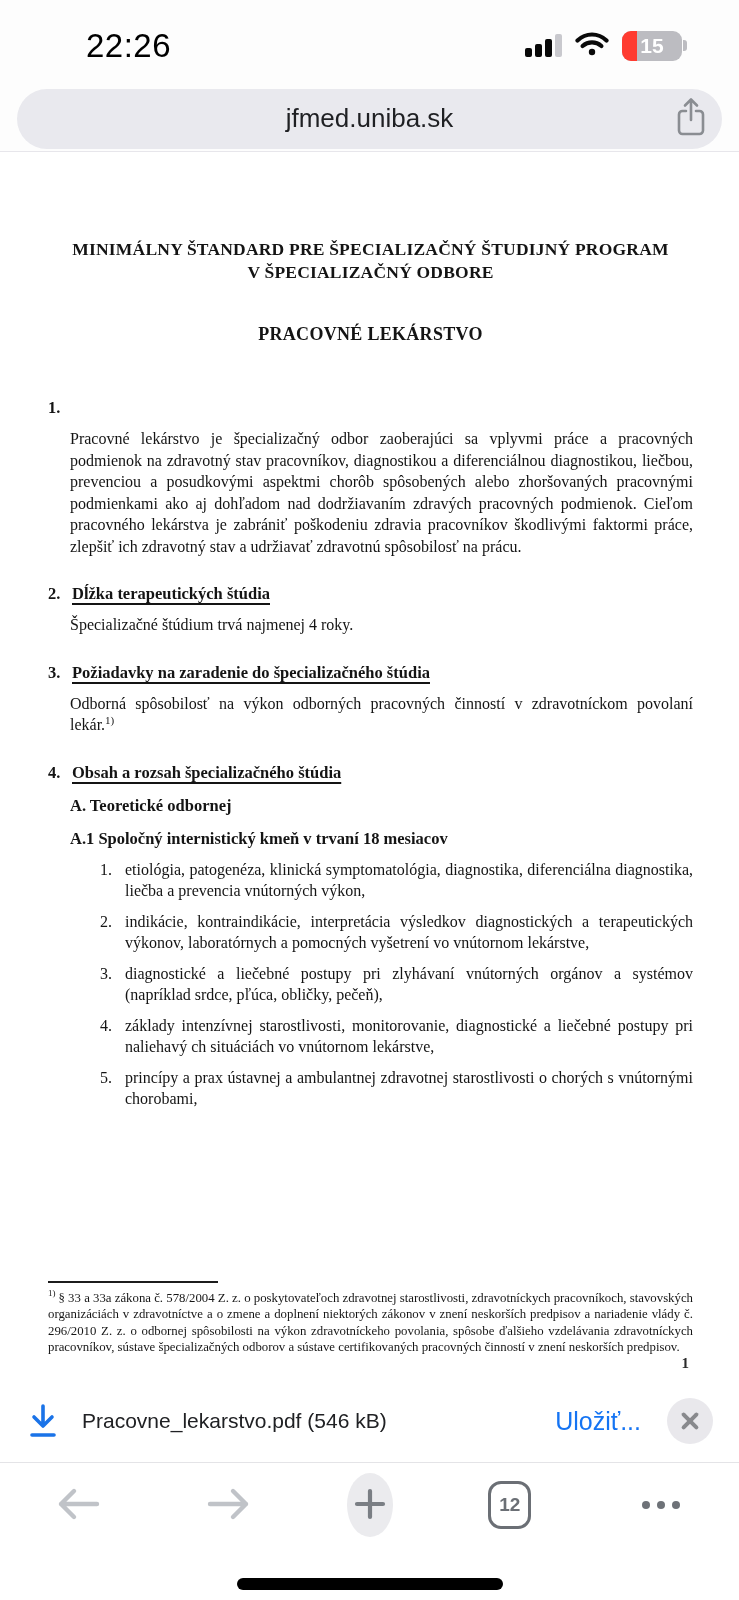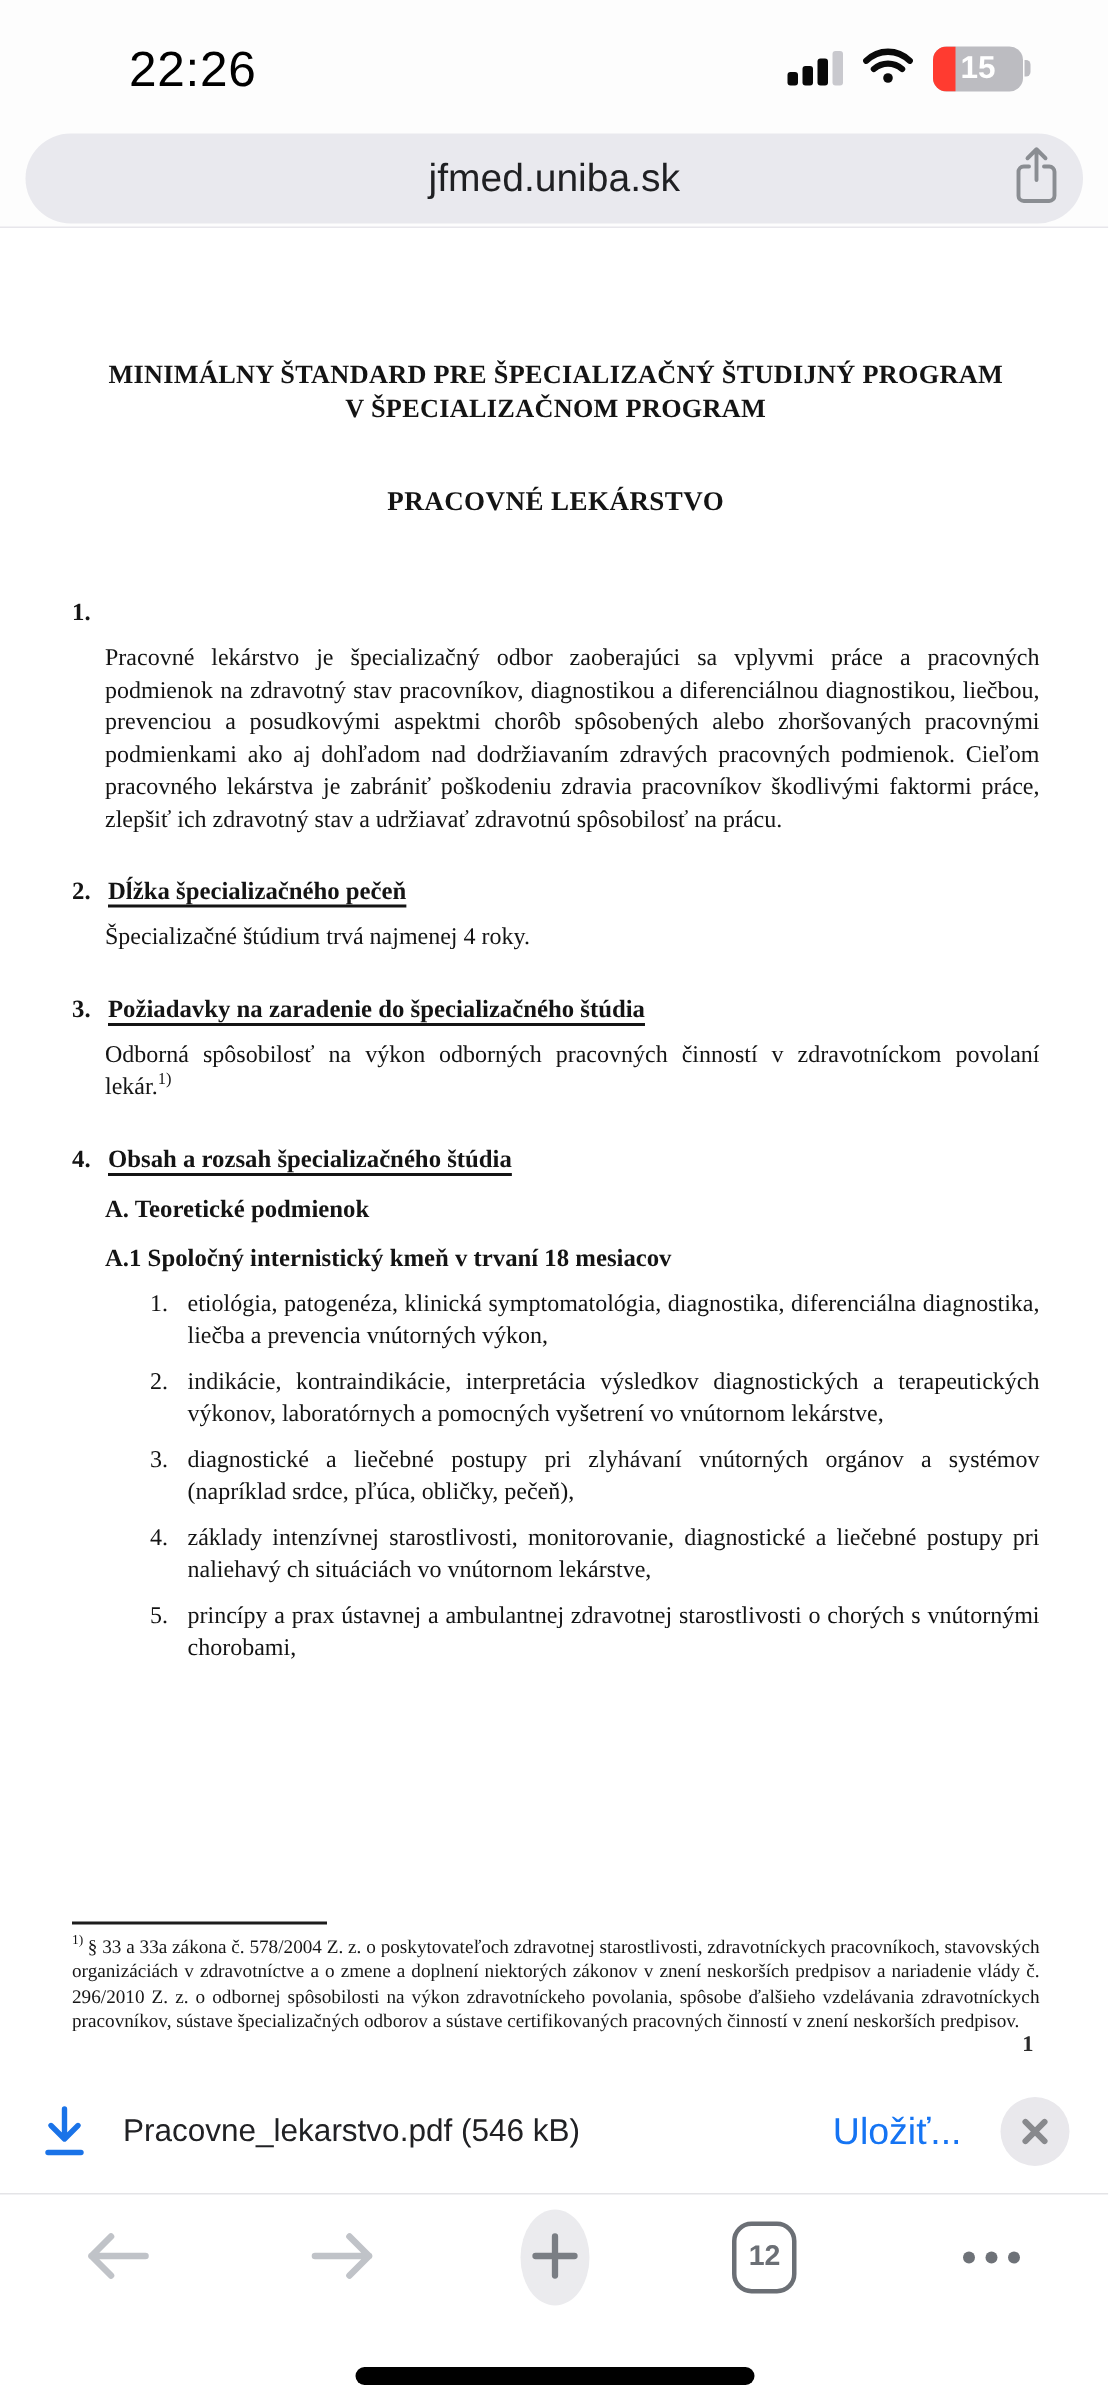--- a/index.html
+++ b/index.html
@@ -126,53 +126,53 @@
       </button>
     </div>
   </div>
 
   <div class="viewer">
     <div class="viewer-top-band"></div>
 
     <div class="pdf-page">
       <div class="doc-title">
         <div>MINIMÁLNY ŠTANDARD PRE ŠPECIALIZAČNÝ ŠTUDIJNÝ PROGRAM</div>
-        <div>V ŠPECIALIZAČNOM PROGRAM</div>
+        <div>V ŠPECIALIZAČNÝ ODBORE</div>
       </div>
       <div class="doc-subtitle">PRACOVNÉ LEKÁRSTVO</div>
 
       <div class="section first-section">
         <div class="section-head">
           <span class="num">1.</span>
         </div>
         <div class="section-body">Pracovné lekárstvo je špecializačný odbor zaoberajúci sa vplyvmi práce a pracovných podmienok na zdravotný stav pracovníkov, diagnostikou a diferenciálnou diagnostikou, liečbou, prevenciou a posudkovými aspektmi chorôb spôsobených alebo zhoršovaných pracovnými podmienkami ako aj dohľadom nad dodržiavaním zdravých pracovných podmienok. Cieľom pracovného lekárstva je zabrániť poškodeniu zdravia pracovníkov škodlivými faktormi práce, zlepšiť ich zdravotný stav a udržiavať zdravotnú spôsobilosť na prácu.</div>
       </div>
 
       <div class="section">
         <div class="section-head">
           <span class="num">2.</span>
-          <span class="head-text">Dĺžka špecializačného pečeň</span>
+          <span class="head-text">Dĺžka terapeutických štúdia</span>
         </div>
         <div class="section-body">Špecializačné štúdium trvá najmenej 4 roky.</div>
       </div>
 
       <div class="section">
         <div class="section-head">
           <span class="num">3.</span>
           <span class="head-text">Požiadavky na zaradenie do špecializačného štúdia</span>
         </div>
         <div class="section-body"><span>Odborná spôsobilosť na výkon odborných pracovných činností v zdravotníckom povolaní lekár.</span><sup>1)</sup></div>
       </div>
 
       <div class="section">
         <div class="section-head">
           <span class="num">4.</span>
           <span class="head-text">Obsah a rozsah špecializačného štúdia</span>
         </div>
-        <div class="sub-head">A. Teoretické podmienok</div>
+        <div class="sub-head">A. Teoretické odbornej</div>
         <div class="sub-head">A.1 Spoločný internistický kmeň v trvaní 18 mesiacov</div>
 
         <div class="olist">
           <div class="olist-item">
             <span class="num">1.</span>
             <span class="item-text">etiológia, patogenéza, klinická symptomatológia, diagnostika, diferenciálna diagnostika, liečba a prevencia vnútorných výkon,</span>
           </div>
           <div class="olist-item">
             <span class="num">2.</span>
             <span class="item-text">indikácie, kontraindikácie, interpretácia výsledkov diagnostických a terapeutických výkonov, laboratórnych a pomocných vyšetrení vo vnútornom lekárstve,</span>

